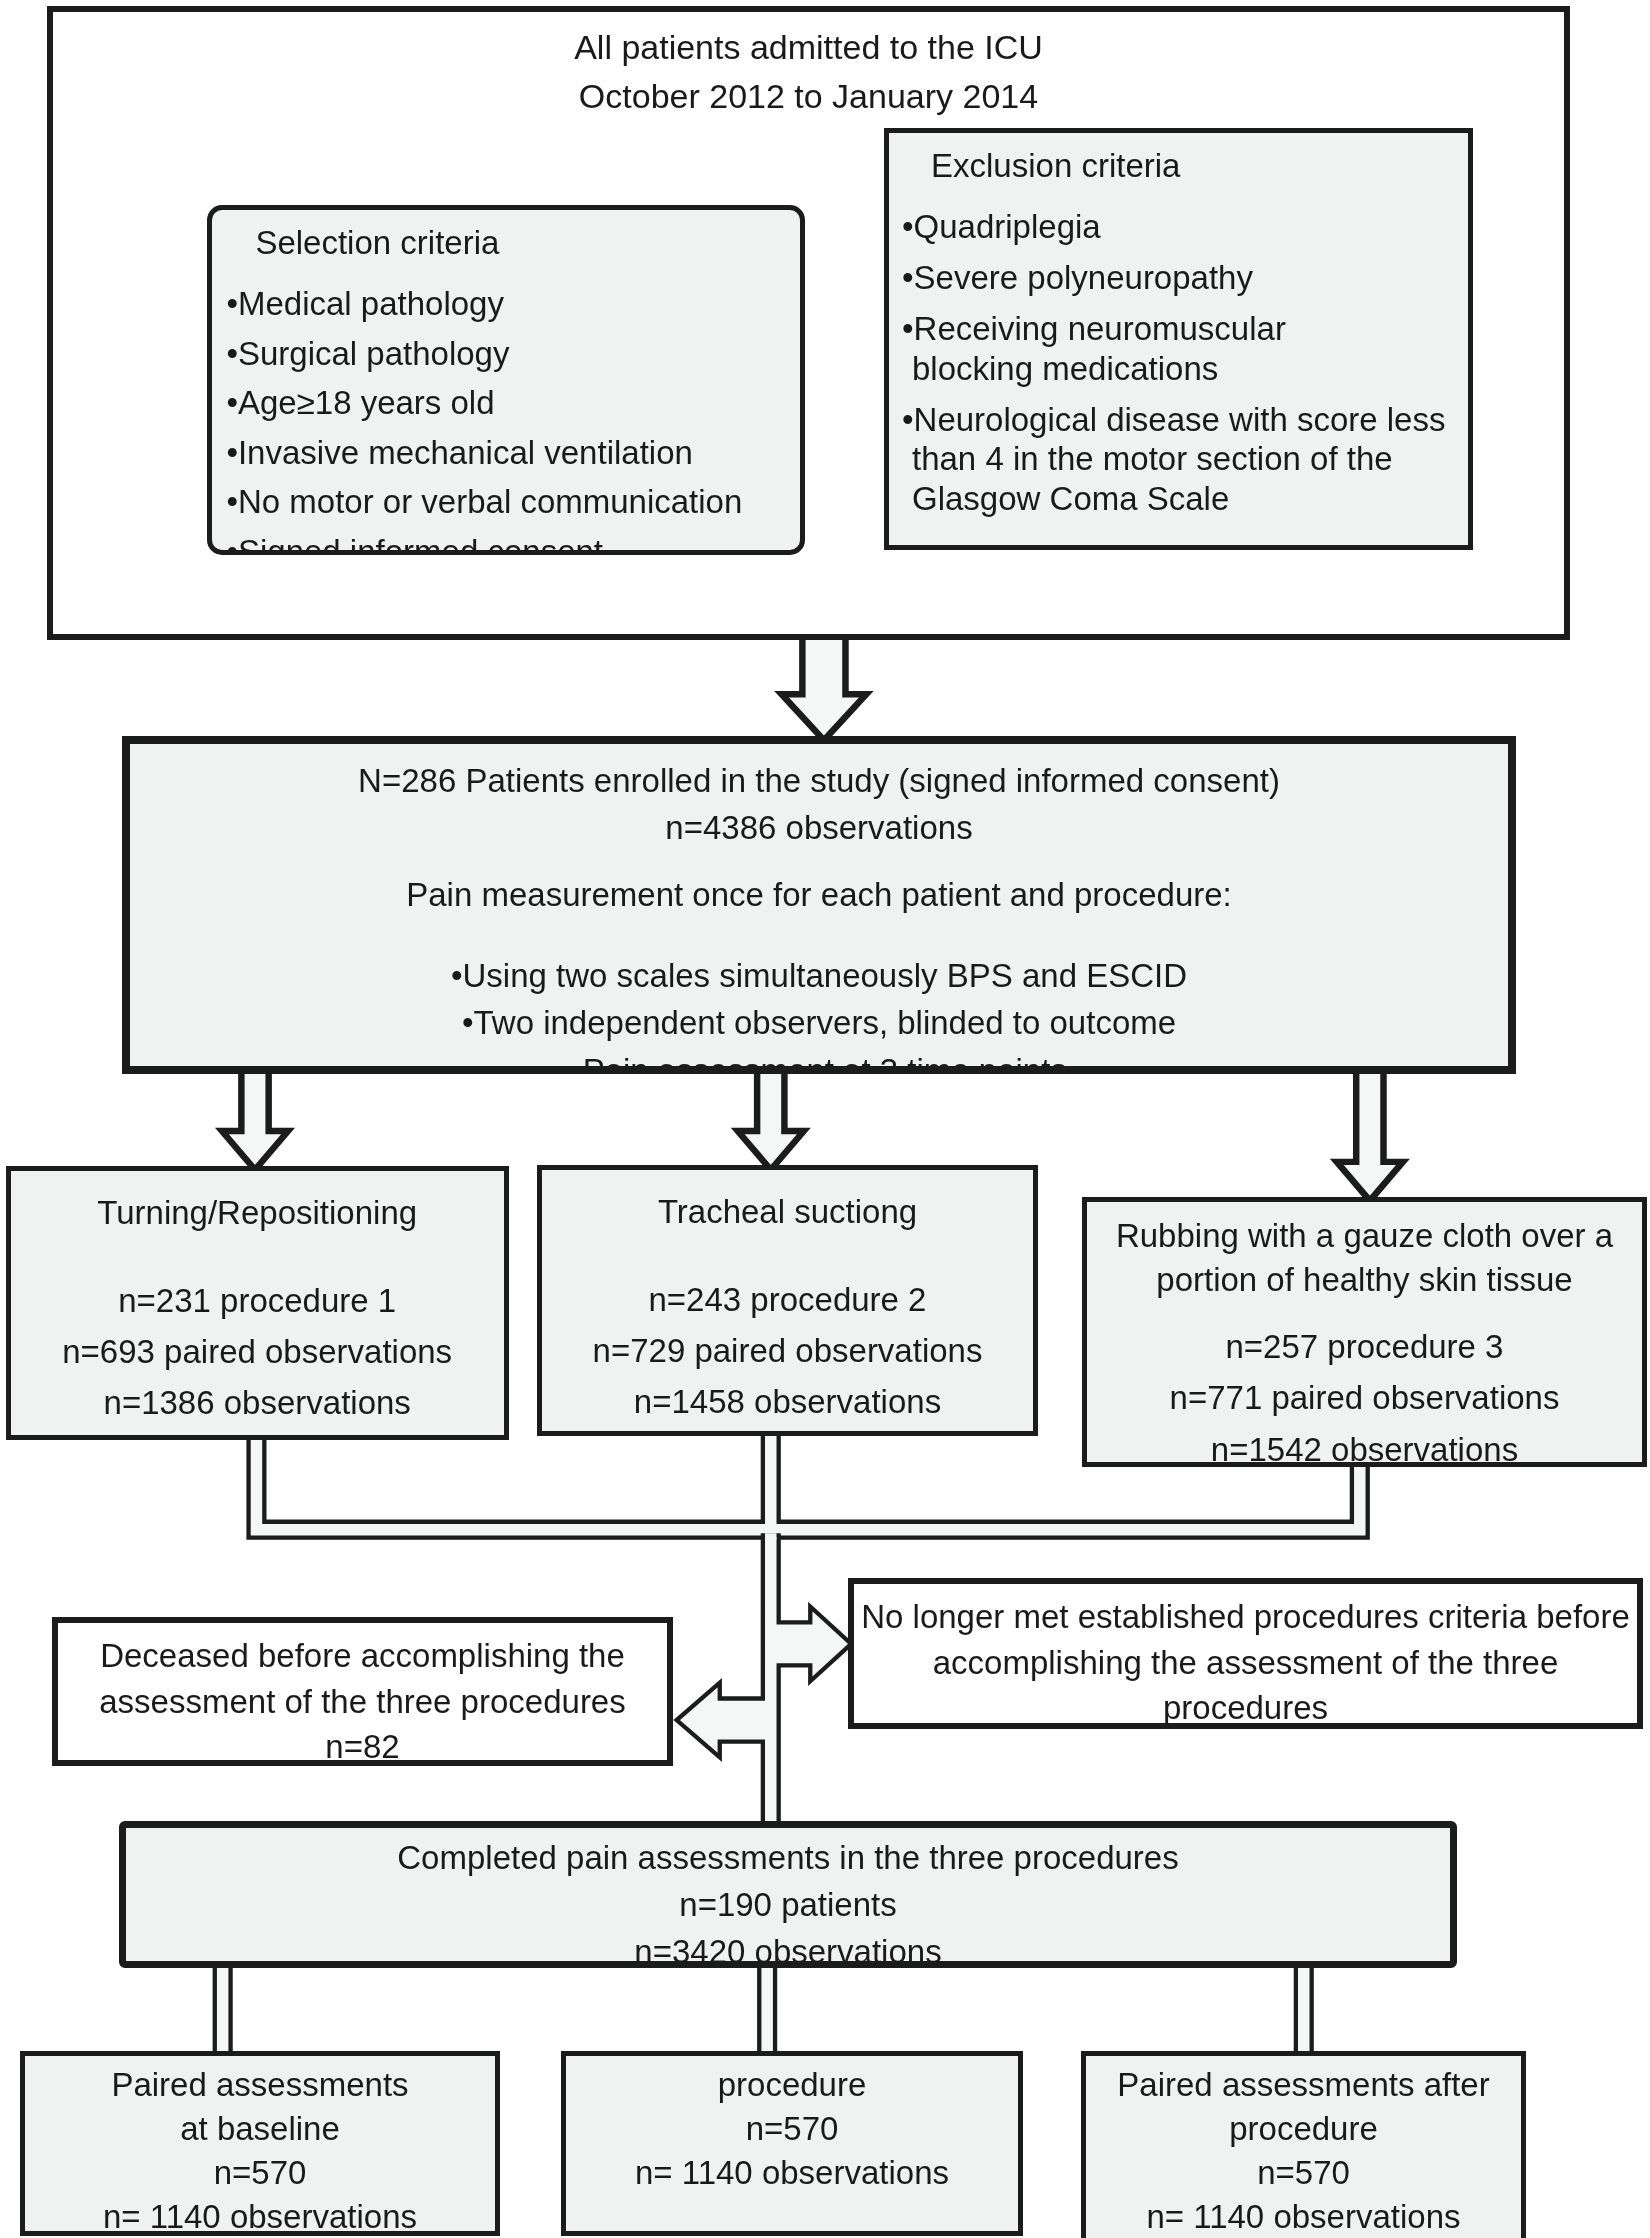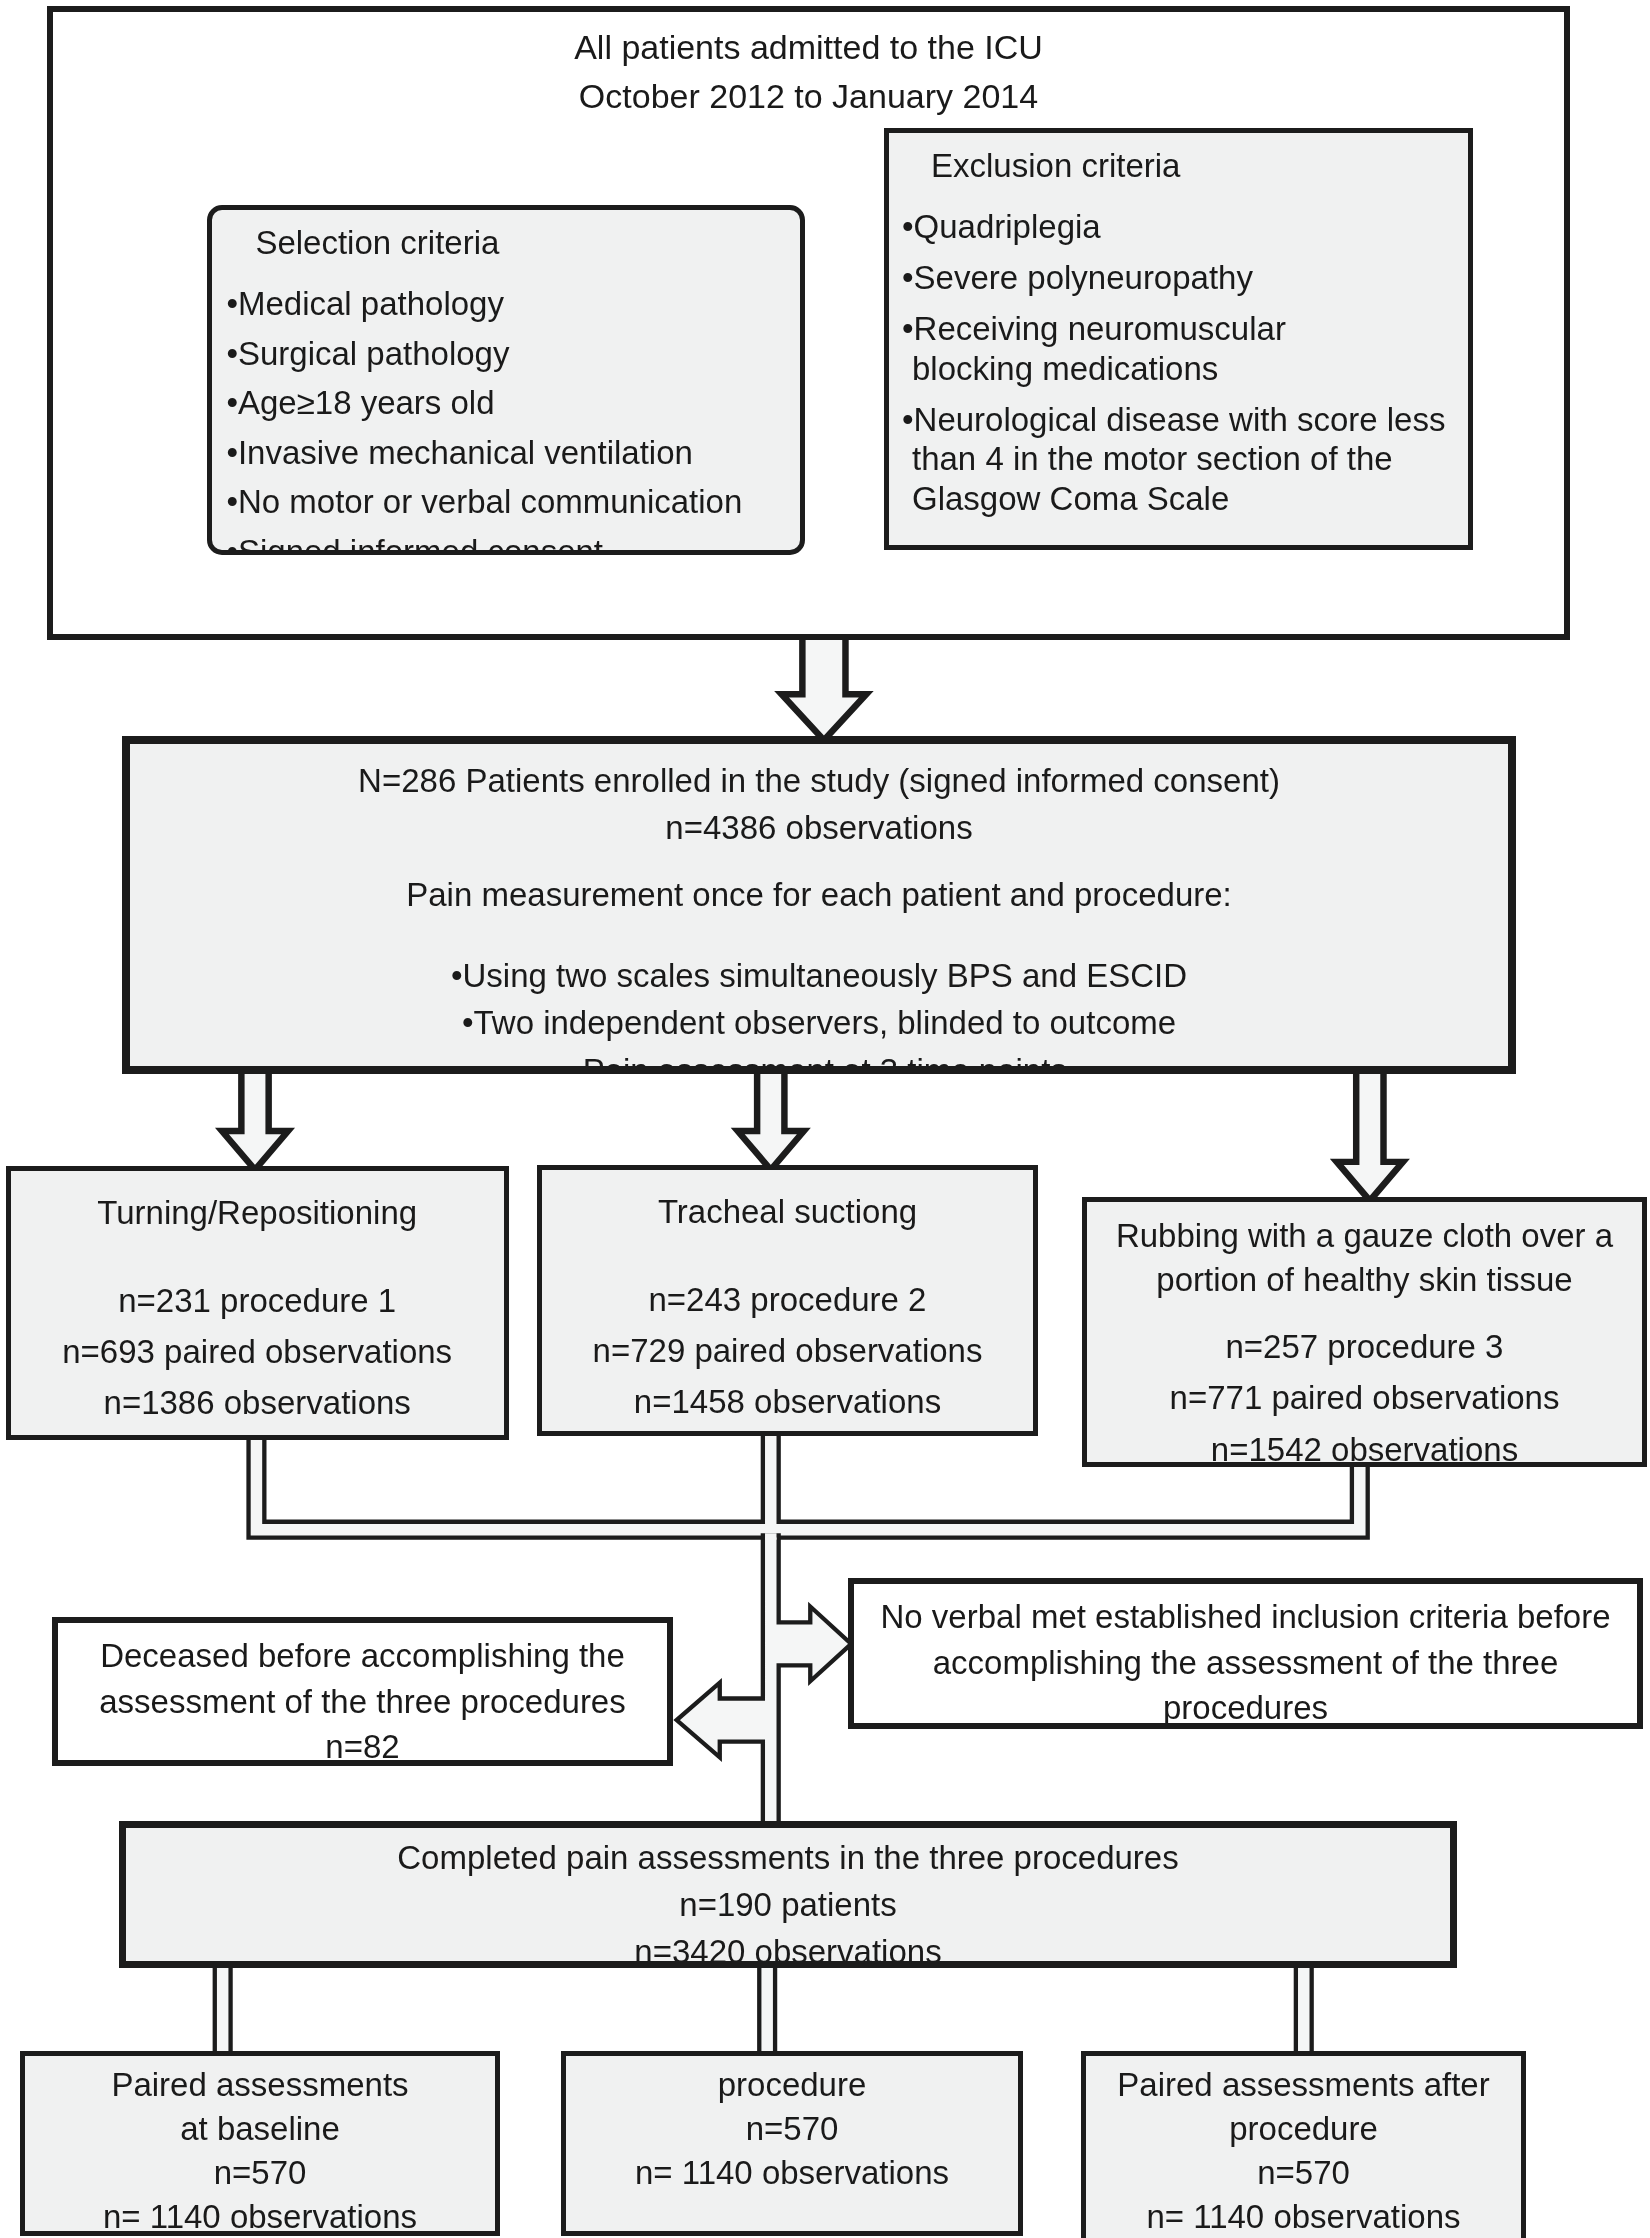--- a/index.html
+++ b/index.html
@@ -53,21 +53,21 @@
   .proc-gap{height:39px;}
   #proc3 .proc-gap{height:18.7px;}
   .proc-line{line-height:1.55;}
 
   
   #deceased{left:52px;top:1617px;width:621px;height:149px;border-width:6.5px;text-align:center;padding-top:10px;}
   #notmet{left:848px;top:1578px;width:795px;height:151px;border-width:6.5px;text-align:center;padding-top:10px;}
   .dn-line{line-height:1.38;}
 
   
-  #completed{left:119px;top:1821px;width:1338px;height:147px;border-width:7.2px;text-align:center;padding-top:7.2px;}
+  #completed{left:119px;top:1821px;width:1338px;height:147px;border-width:7.2px;text-align:center;padding-top:7.2px;border-radius:6px;}
   .comp-line{line-height:1.42;}
 
   
   .pa{text-align:center;padding-top:7.2px;}
   #pa1{left:20px;top:2051px;width:480px;height:185px;}
   #pa2{left:561px;top:2051px;width:462px;height:185px;}
   #pa3{left:1081px;top:2051px;width:445px;height:226px;}
   .pa-line{line-height:1.33;}
 </style>
 </head>
@@ -156,21 +156,21 @@
     <div class="proc-line">n=1542 observations</div>
   </div>
 
   <div class="box white" id="deceased">
     <div class="dn-line">Deceased before accomplishing  the</div>
     <div class="dn-line">assessment of the three procedures</div>
     <div class="dn-line">n=82</div>
   </div>
 
   <div class="box white" id="notmet">
-    <div class="dn-line">No verbal met established inclusion criteria before</div>
+    <div class="dn-line">No longer met established procedures criteria before</div>
     <div class="dn-line">accomplishing the assessment of the three procedures</div>
 
   </div>
 
   <div class="box" id="completed">
     <div class="comp-line">Completed pain assessments in the three procedures</div>
     <div class="comp-line">n=190 patients</div>
     <div class="comp-line">n=3420 observations</div>
   </div>
 

